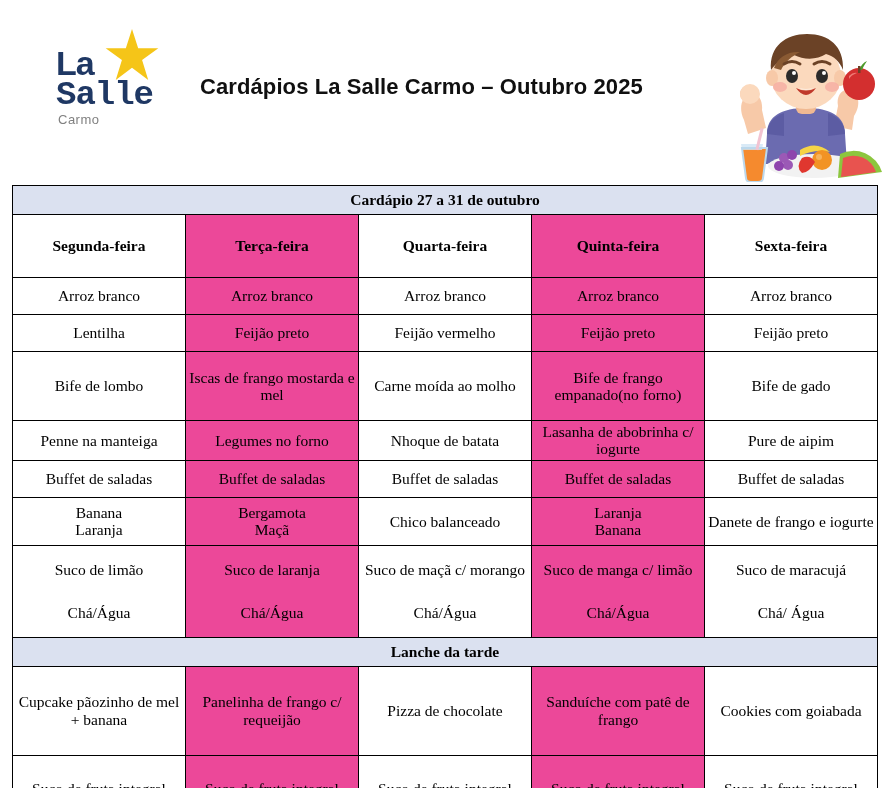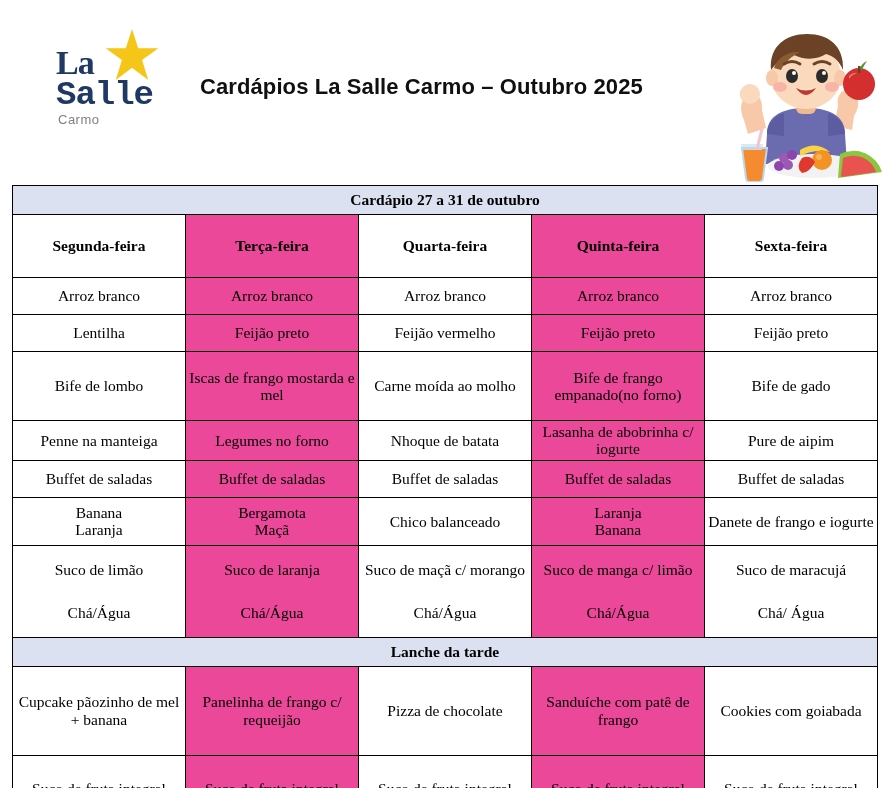--- a/index.html
+++ b/index.html
@@ -33,21 +33,21 @@
     position: absolute;
     left: 52px;
     top: 0px;
     width: 56px;
     height: 56px;
   }
   .logo-la {
     position: absolute;
     left: 4px;
     top: 16px;
-    font-family: Liberation Serif, serif;
+    font-family: Liberation Sans, sans-serif;
     font-weight: bold;
     font-size: 34px;
     color: #1f3864;
     letter-spacing: -1px;
   }
   .logo-salle {
     position: absolute;
     left: 4px;
     top: 48px;
     font-family: Liberation Mono, monospace;

